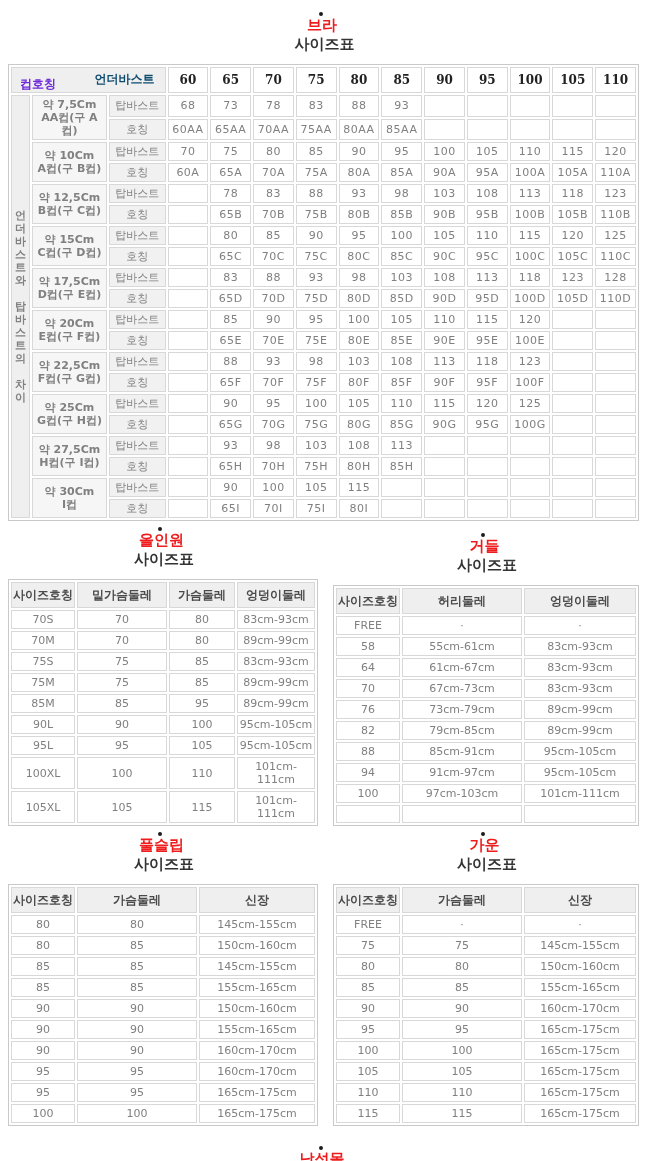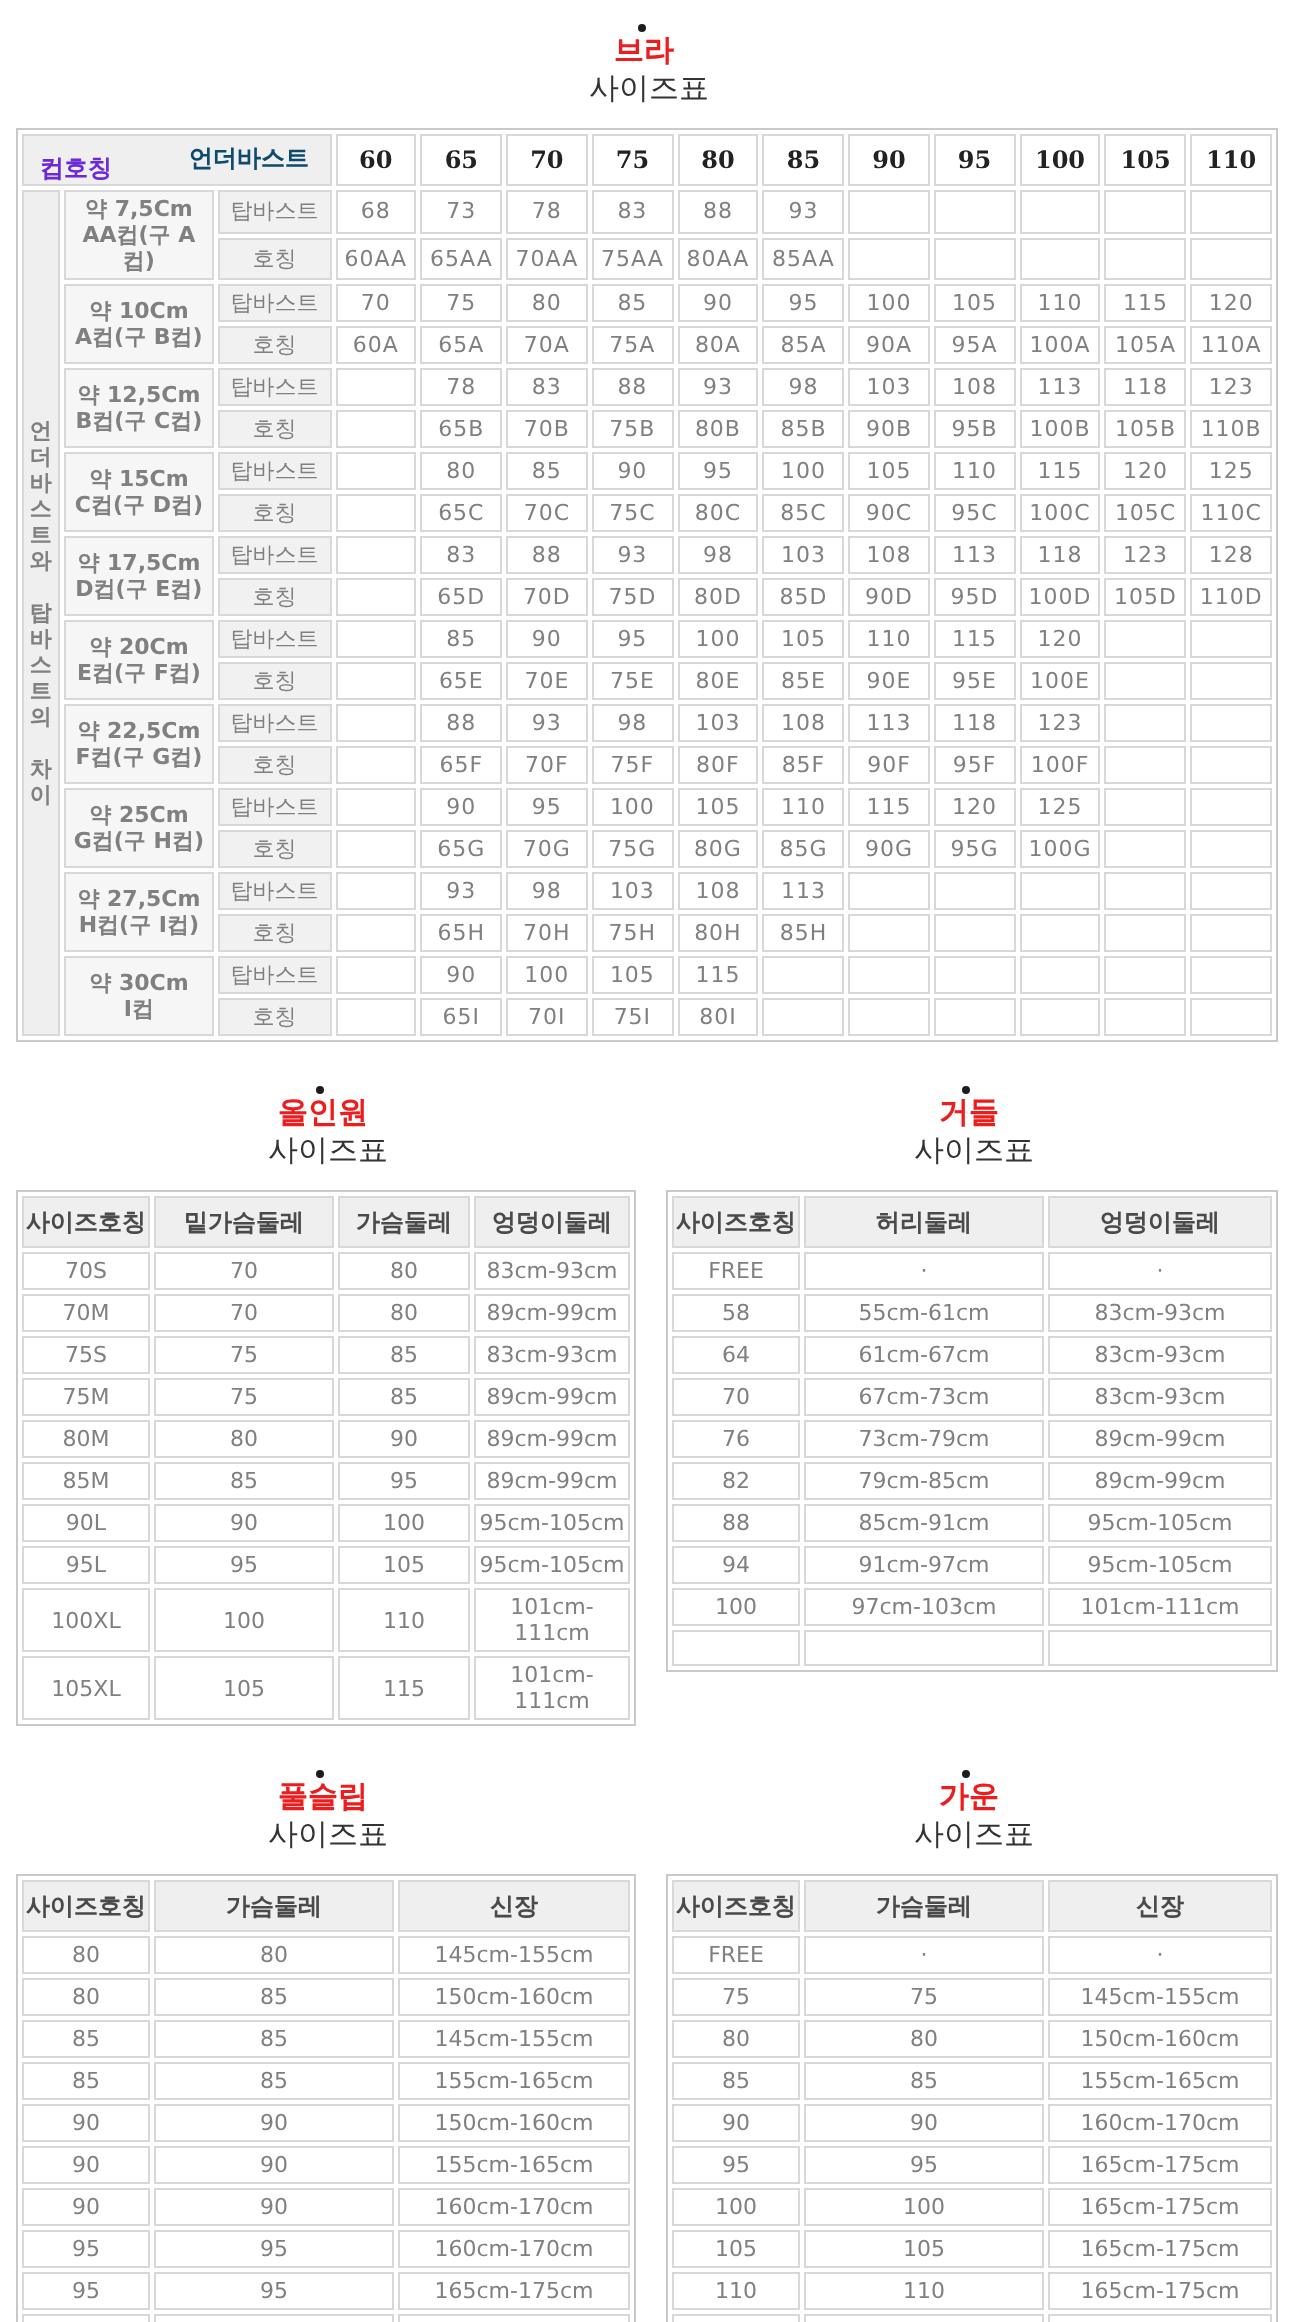--- a/index.html
+++ b/index.html
@@ -8,21 +8,21 @@
     width:647px; padding:6px 8px 8px 8px;
     font-family:"DejaVu Sans", sans-serif; color:#333;
   }
   
   .sec-title { display:flex; align-items:center; margin:6px 0 10px 2px;flex-direction:column; }
   .bullet {
     width:4px; height:4px; border:2px solid #1c1c1c; border-radius:50%;
     display:inline-block; margin-right:8px; flex:0 0 auto;
   }
   .t-accent { color:var(--accent,#ee1c1c); font-weight:bold; font-size:15px; margin-right:5px; }
-  .t-rest { color:#333; font-weight:normal; font-size:15px; }
+  .t-rest { color:#333; font-weight:bold; font-size:15px; }
 
   
   .tbl {
     border-collapse:separate; border-spacing:2px;
     background:#fff; border:1px solid #c9c9c9; width:100%;
   }
   .tbl th, .tbl td {
     border:1px solid #d8d8d8; text-align:center; vertical-align:middle;
     font-size:11px; color:#808080; padding:2px 1px; line-height:13px; height:18px;
   }
@@ -48,21 +48,21 @@
   }
   .bra-side {
     background:#efefef; font-weight:bold; color:#333; font-size:12px;
     line-height:16px; white-space:pre-line; padding:0;
   }
   .bra-cup { background:#f6f6f6; color:#666; white-space:pre-line; line-height:14px;font-weight:bold; }
   .bra-sub { background:#f1f1f1; color:#666; }
   .bra-val { background:#fff; color:#848484; letter-spacing:0.5px; }
 
   
-  .cols { display:flex; gap:15px; align-items:flex-start; margin-top:16px; }
+  .cols { display:flex; gap:15px; align-items:flex-end; }
   .col-l { width:310px; flex:0 0 auto; }
   .col-r { width:306px; flex:0 0 auto; }
   .t-std { table-layout:fixed; }
   .t-4col th:nth-child(1){ width:64px; }
   .t-4col th:nth-child(2){ width:90px; }
   .t-4col th:nth-child(3){ width:66px; }
   .t-3col th:nth-child(1){ width:64px; }
   .t-3col th:nth-child(2){ width:120px; }
 
   
@@ -472,26 +472,20 @@
             <td>85</td>
             <td>83cm-93cm</td>
           </tr>
           <tr>
             <td>75M</td>
             <td>75</td>
             <td>85</td>
             <td>89cm-99cm</td>
           </tr>
           <tr>
-            <td>80M</td>
-            <td>80</td>
-            <td>90</td>
-            <td>89cm-99cm</td>
-          </tr>
-          <tr>
             <td>85M</td>
             <td>85</td>
             <td>95</td>
             <td>89cm-99cm</td>
           </tr>
           <tr>
             <td>90L</td>
             <td>90</td>
             <td>100</td>
             <td>95cm-105cm</td>

